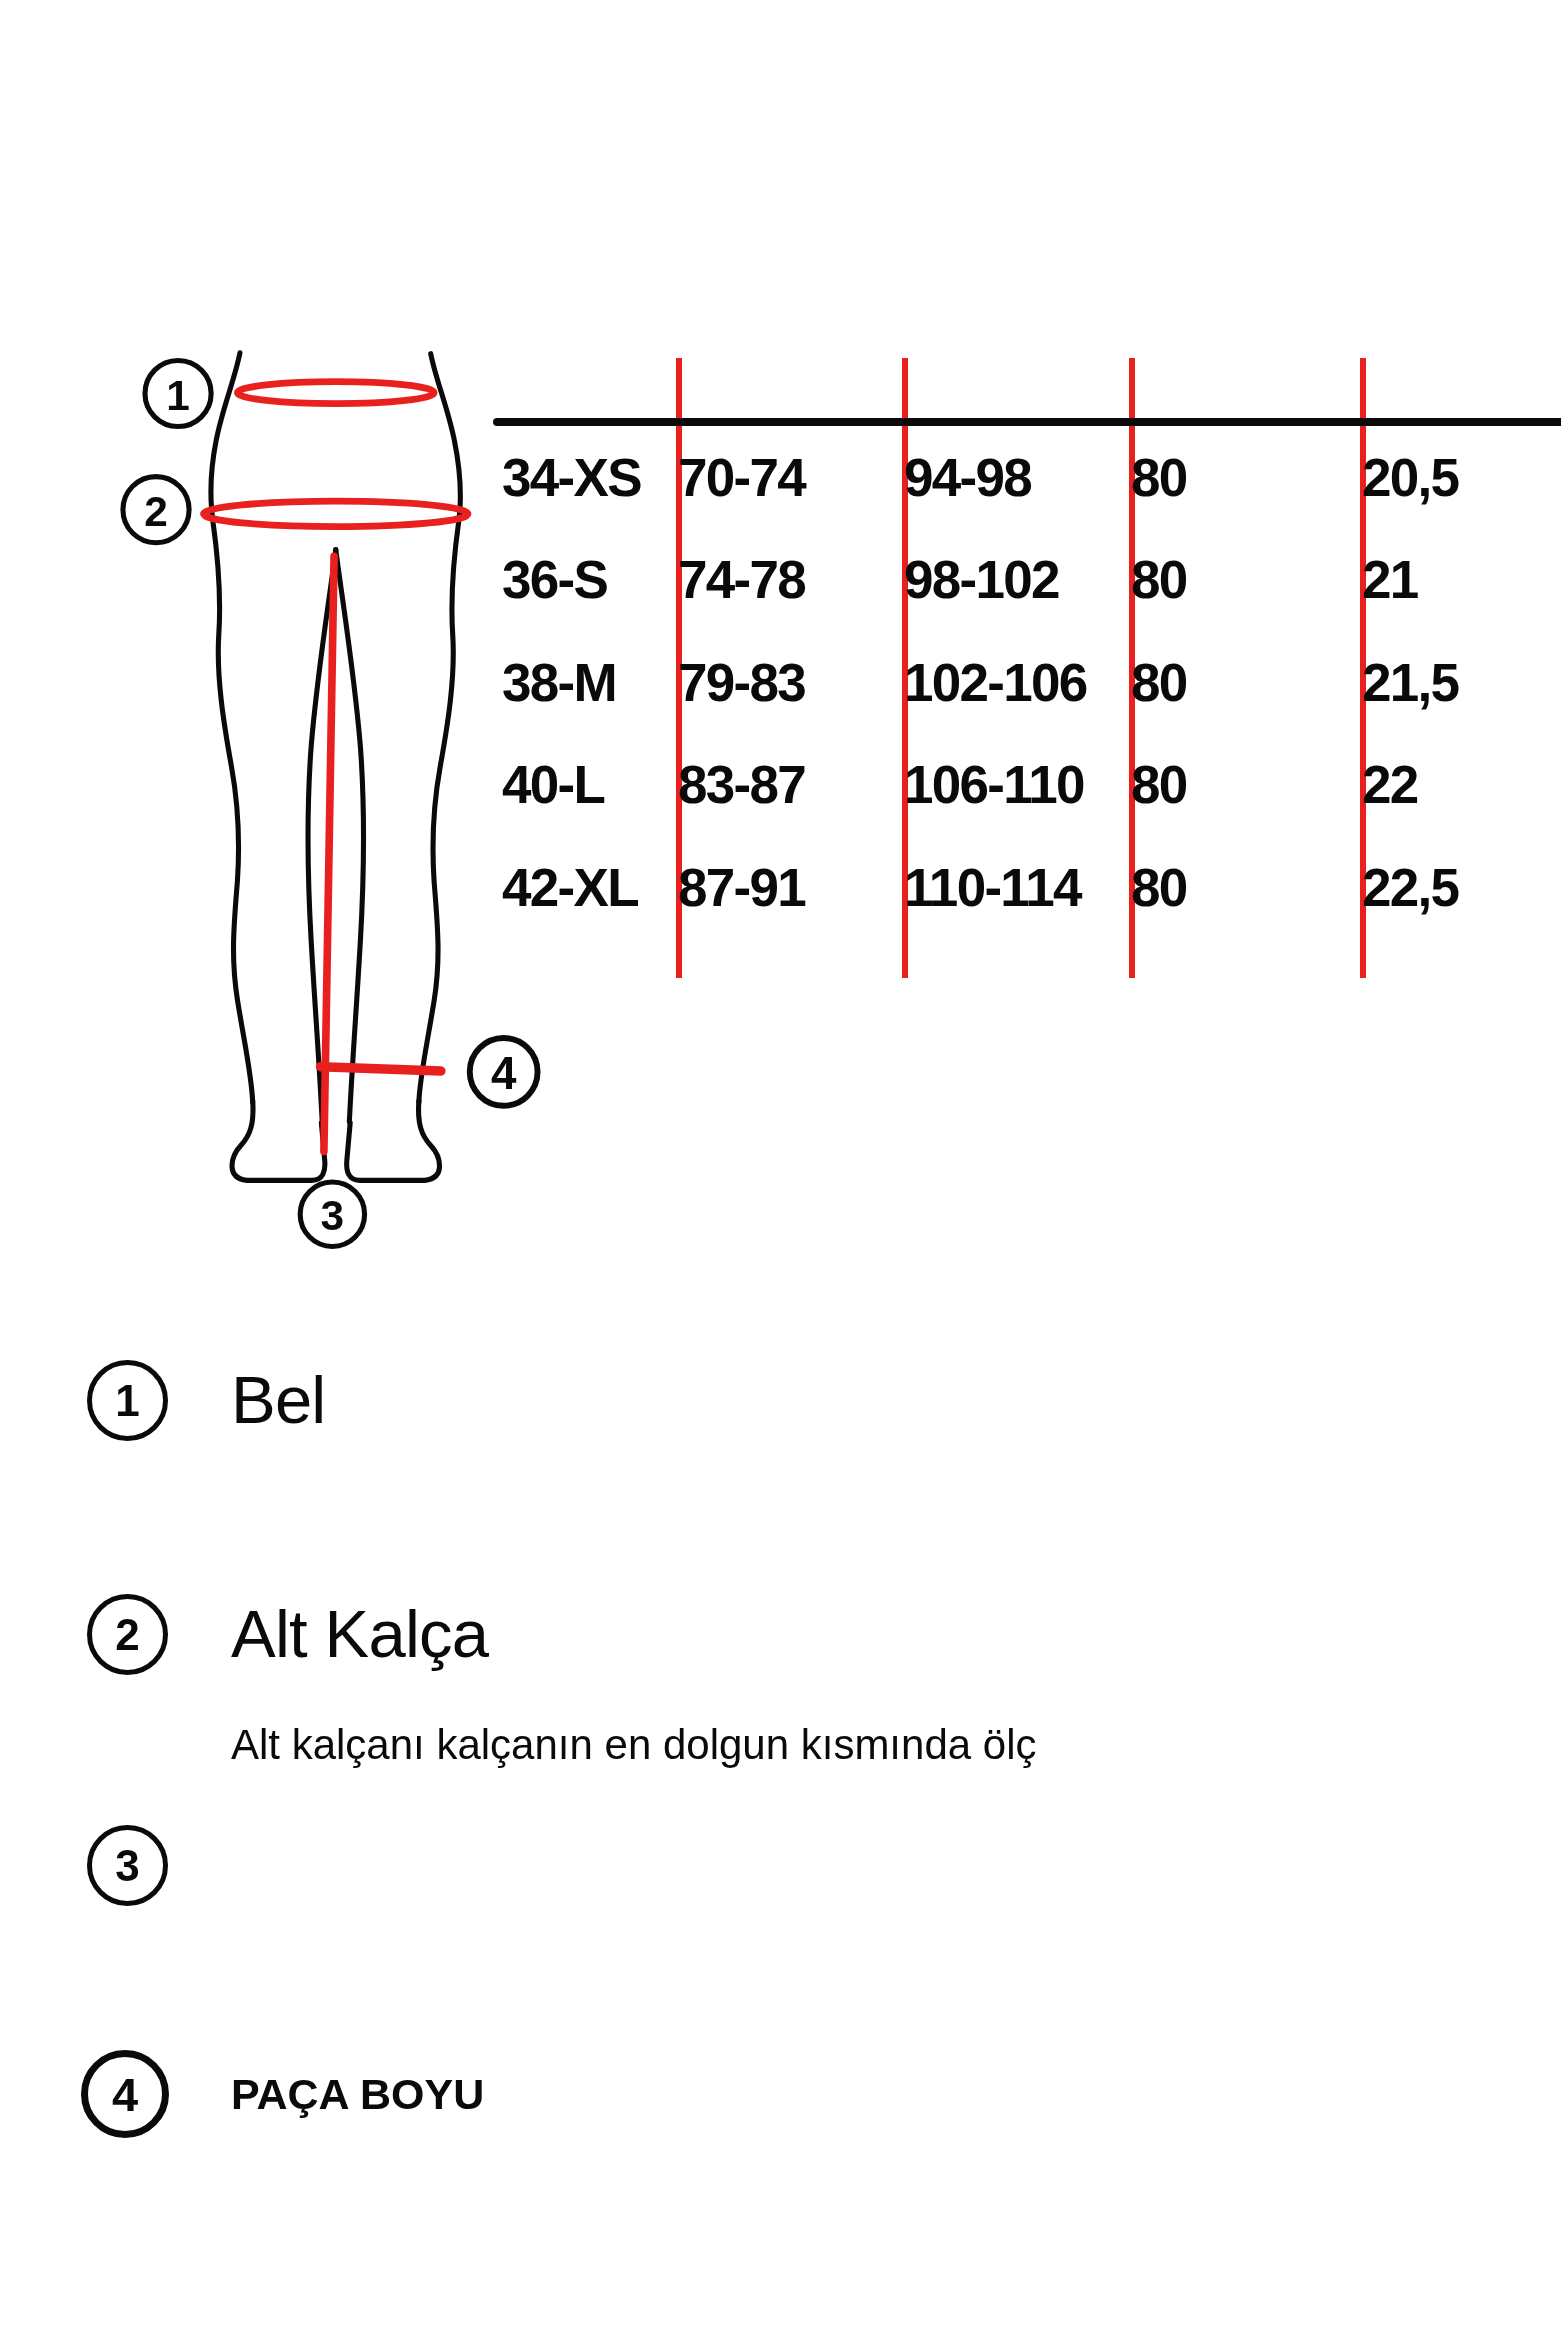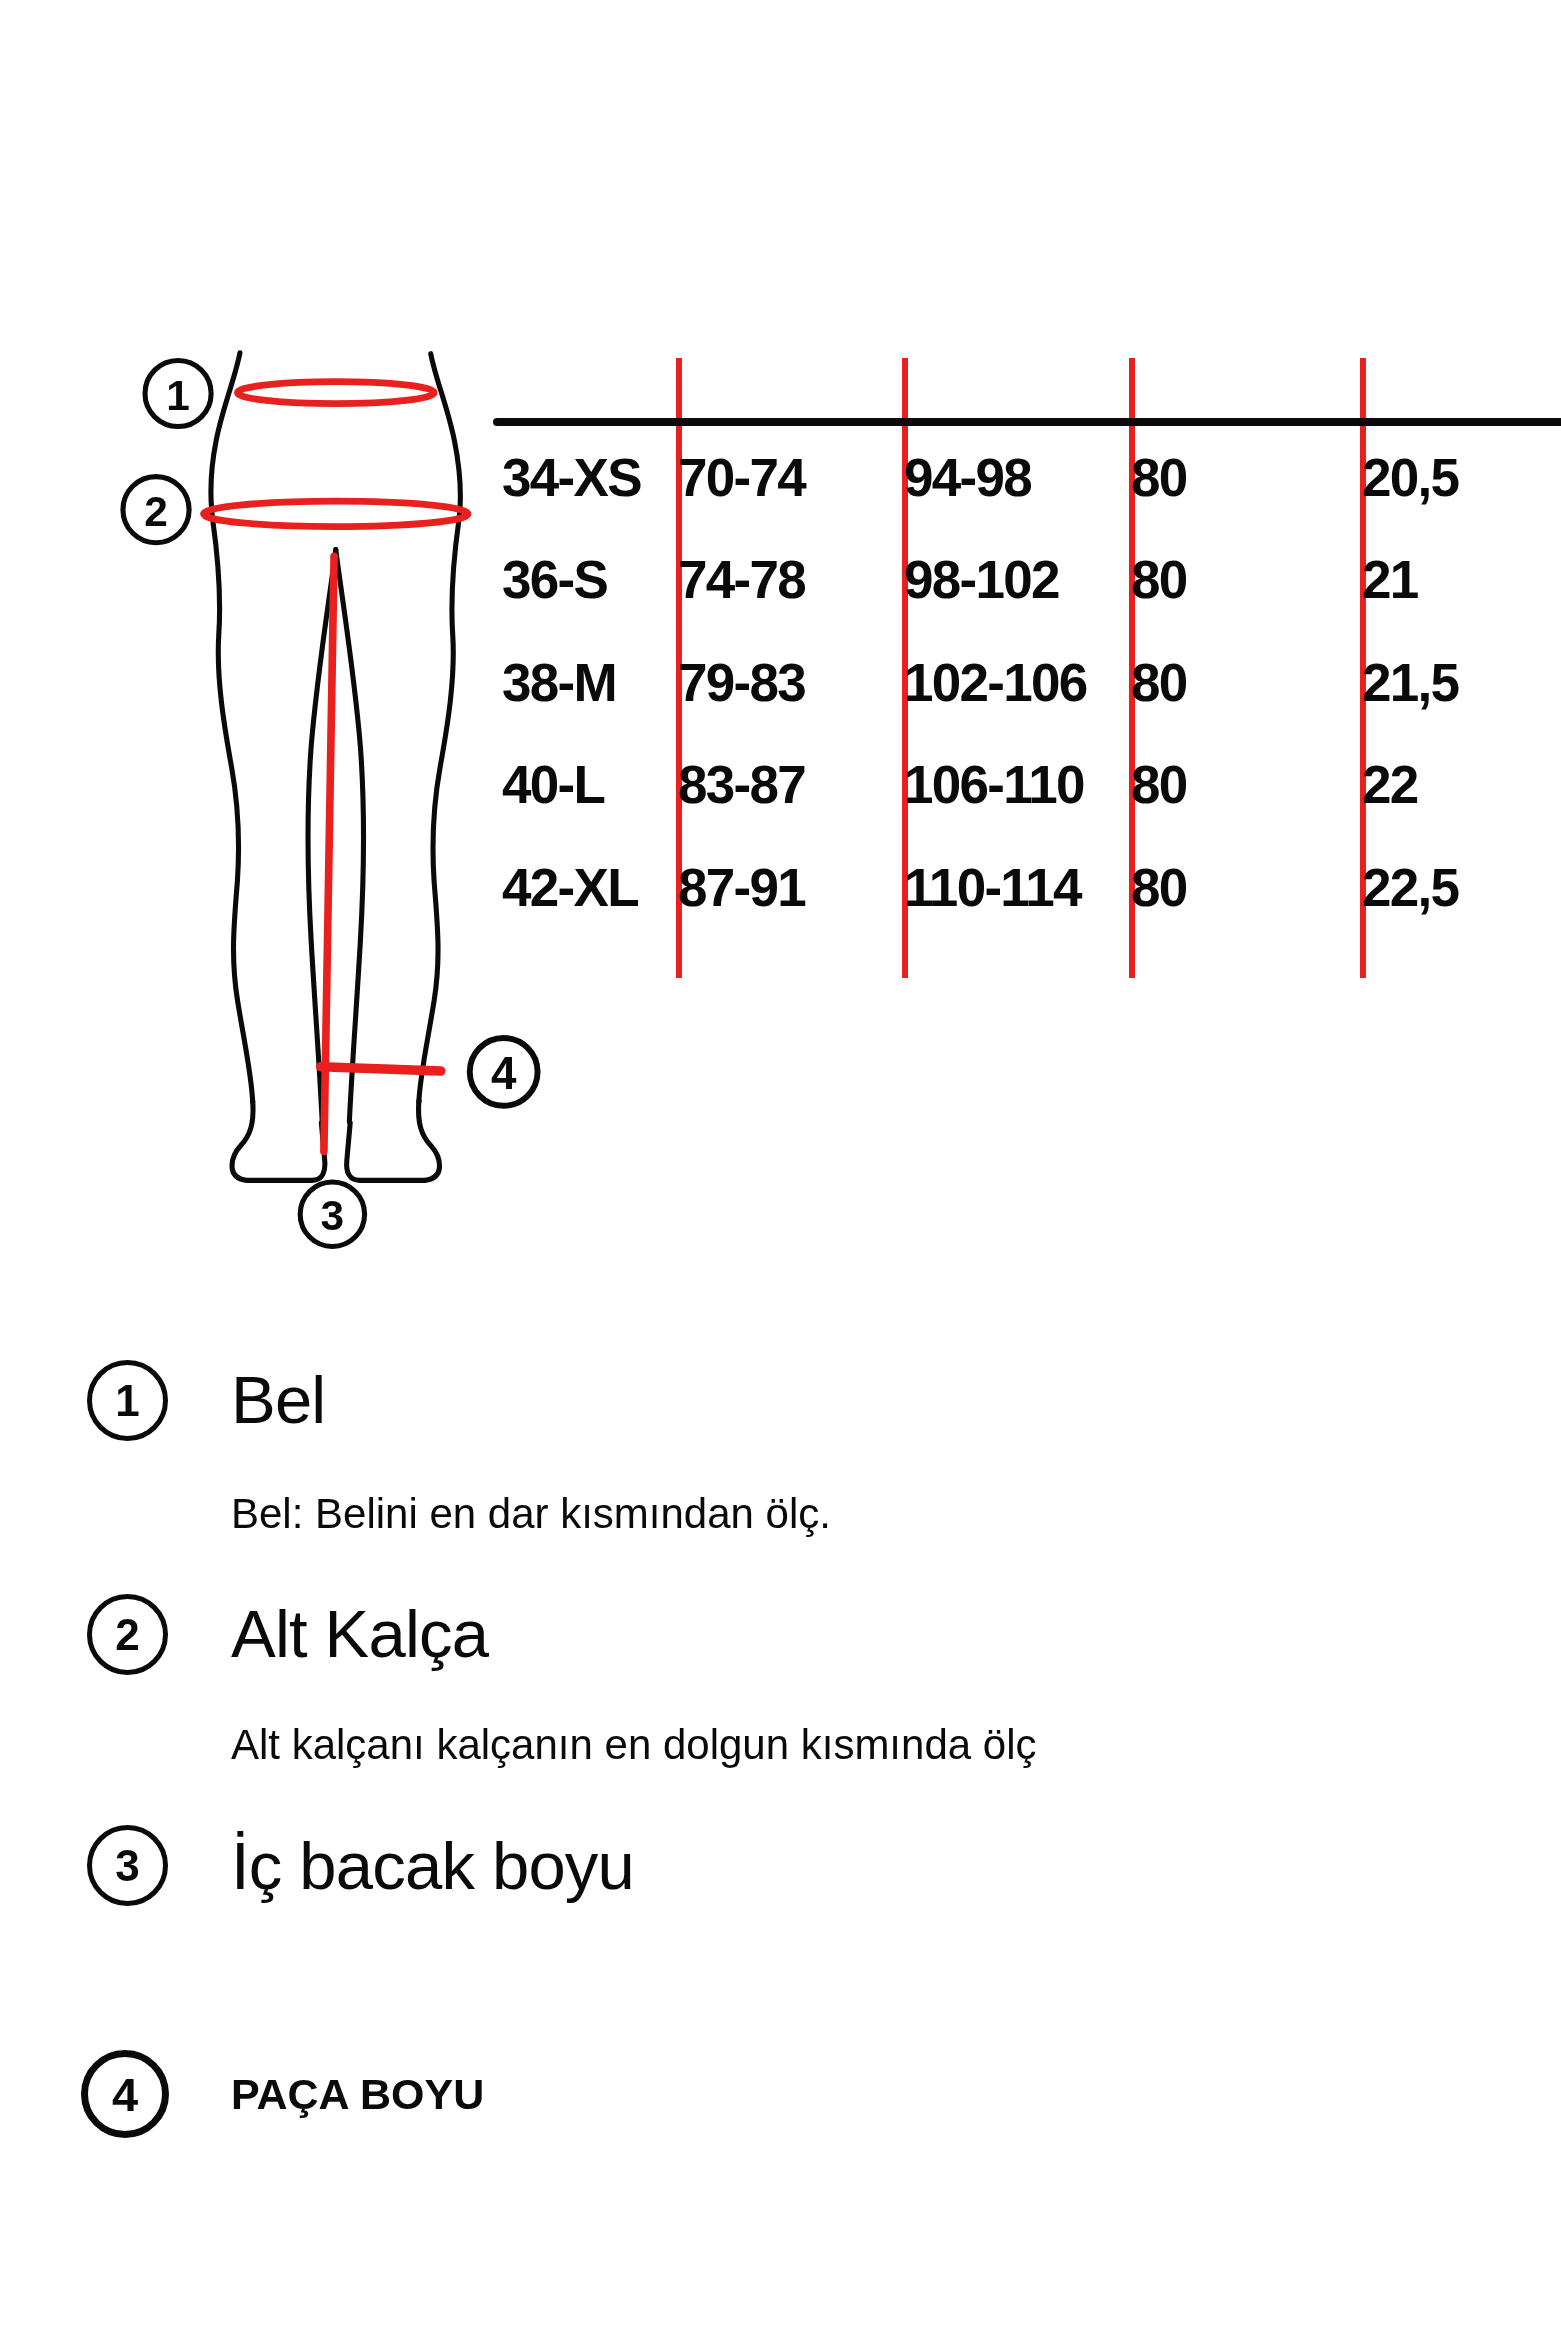--- a/index.html
+++ b/index.html
@@ -119,32 +119,30 @@
     <div class="td">87-91</div>
     <div class="td">110-114</div>
     <div class="td">80</div>
     <div class="td">22,5</div>
   </div>
 
   <div class="sec-circle c1">
       <span>1</span>
     </div>
   <div class="sec-title t1">Bel</div>
-  <div class="sec-desc d1">Bel: Belini en dar kısmından ölç.</div>
 
   <div class="sec-circle c2">
       <span>2</span>
     </div>
   <div class="sec-title t2">Alt Kalça</div>
   <div class="sec-desc d2">Alt kalçanı kalçanın en dolgun kısmında ölç</div>
 
   <div class="sec-circle c3">
       <span>3</span>
     </div>
-  <div class="sec-title t3">İç bacak boyu</div>
 
   <div class="sec-circle c4">
       <span>4</span>
     </div>
   <div class="sec-title t4">PAÇA BOYU</div>
 
 </div>
 
 
 </body></html>

